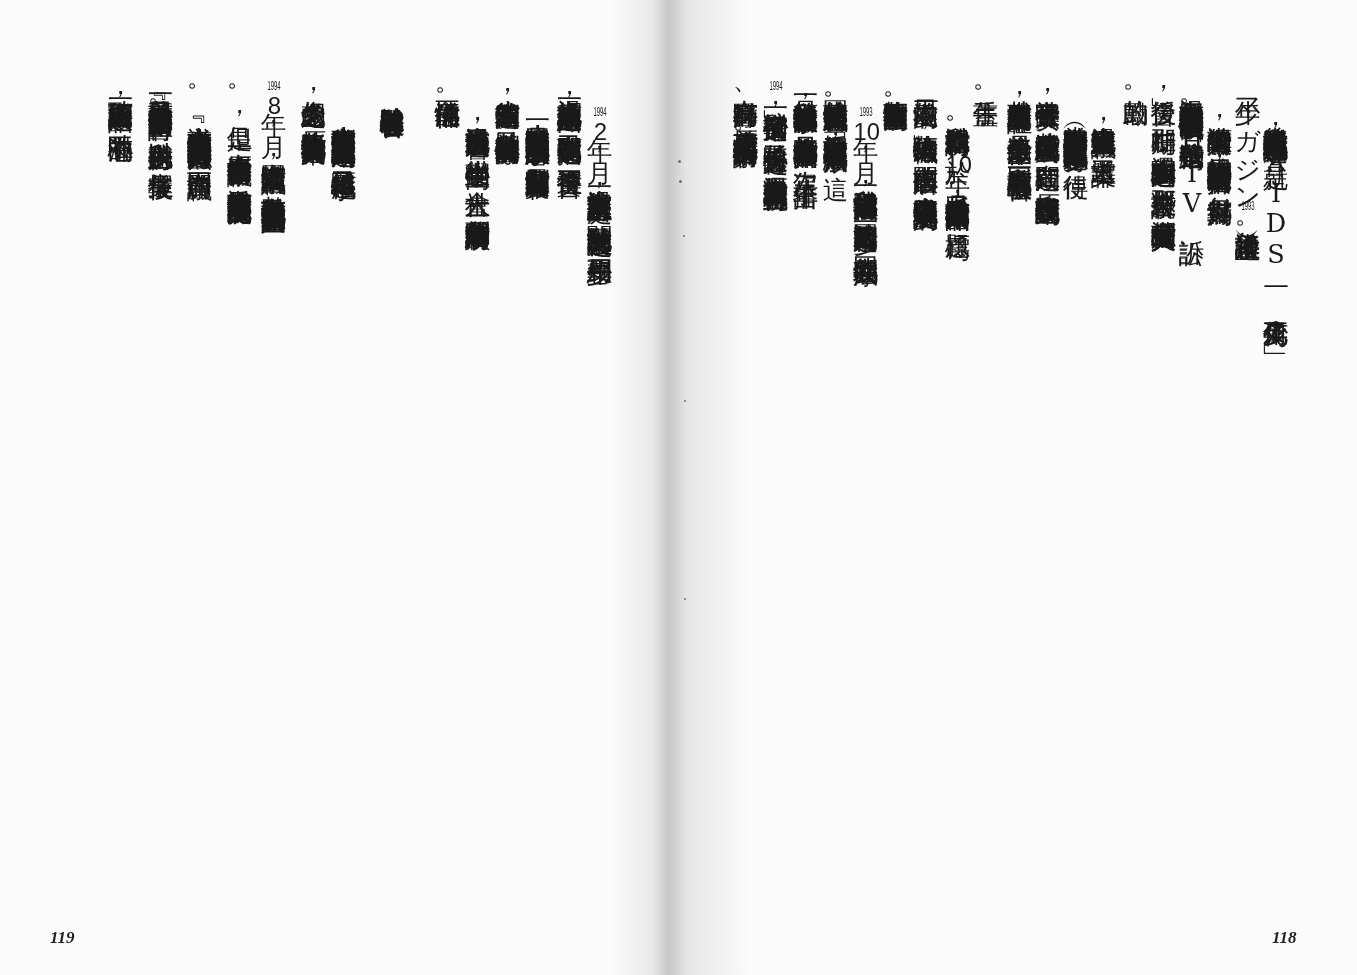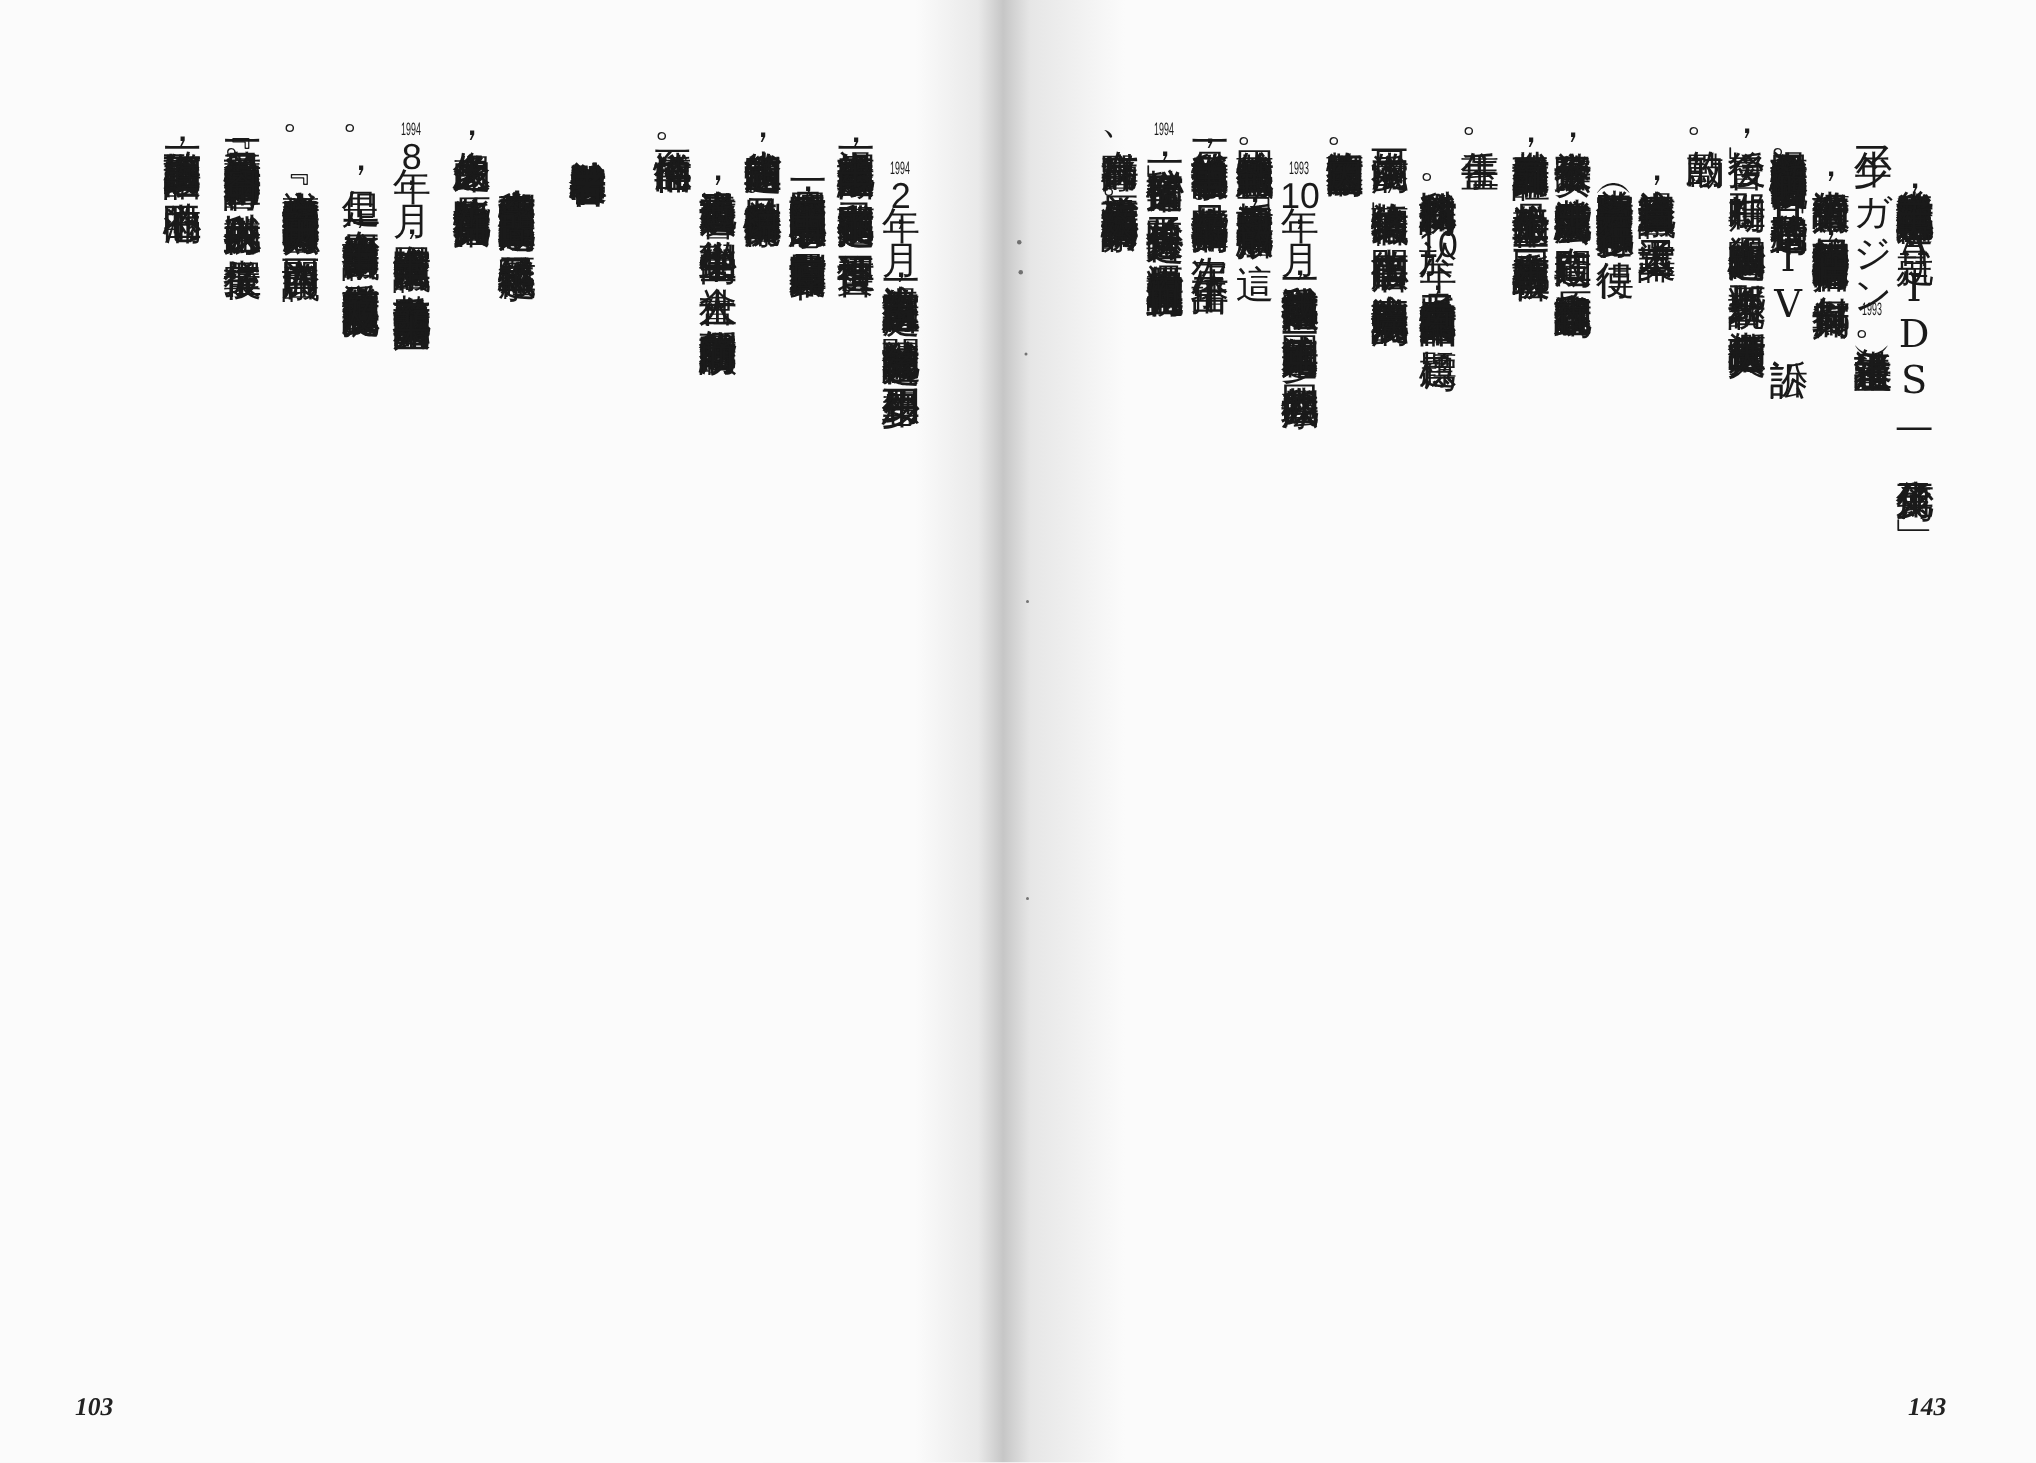--- a/index.html
+++ b/index.html
@@ -80,32 +80,32 @@
     <div class="column" style="left:972px;top:80px;">手蓋住。</div>
     <div class="column" style="left:944px;top:106px;">我以這次的採訪作爲材料。於<span class="num">1993</span>年<span class="num" style="font-size: 24px;">10</span>月出版了愛滋病藥物污染問題的第二本作品，標題爲「</div>
     <div class="column" style="left:912px;top:80px;">日本的愛滋病—藥物污染的犧牲者」，由德間書店出版。這本書中並以年代區別來說明愛滋病</div>
     <div class="column" style="left:882px;top:80px;">藥物污染問題在日本發生的原因。</div>
     <div class="column" style="left:852px;top:106px;"><span class="num">1993</span>年<span class="num" style="font-size: 24px;">10</span>月，我和愛滋感染者一起前往法國，法國的審判比日本更進一步，因此我們去觀摩法</div>
     <div class="column" style="left:822px;top:80px;">國的藥物感染愛滋病患如何奮戰。採訪的內容分三次在日本電視台的「今日焦點」中播放，這</div>
     <div class="column" style="left:792px;top:80px;">是我第一次拍攝並報導被害者的故事，只是這些人全都是隔著布幕拍攝的。次年<span class="num">1994</span>年播出了「</div>
     <div class="column" style="left:762px;top:80px;"><span class="num">1994</span>秘密檔案」這一個節目，其中除了這份報告之外，還加上對厚生省的調查和日本電視台對血</div>
     <div class="column" style="left:732px;top:80px;">友病專科醫師、前厚生省愛滋病研究小組組長安部英進行的訪察。</div>
   </div>
-  <div class="page-number" style="left:1272px;">143</div>
+  <div class="page-number" style="left:1272px;">118</div>
 
   <div>
     <div class="column" style="left:586px;top:106px;"><span class="num">1994</span>年<span class="num" style="font-size: 24px;">2</span>月，這本漫畫的主角憲一以証人身份出庭，關於我聽過他的証言之後，想到要用少年</div>
     <div class="column" style="left:556px;top:80px;">漫畫來介紹他的故事這一段緣由，我已在本文一開頭便描述過了，這裡便不再贅言。</div>
     <div class="column" style="left:524px;top:106px;">這是一個因爲醫師的刻意隱瞞而造成二次感染的患者的故事，背景則是醫師與製藥公司和厚</div>
     <div class="column" style="left:494px;top:80px;">生省的利益輸送問題，以及利益重於人命的實際醫療情況。</div>
     <div class="column" style="left:464px;top:106px;">這本漫畫也引起了廣大的迴響，從小學生到高中生、社會人士，我們收到各階層讀者紛湧而</div>
     <div class="column" style="left:434px;top:80px;">至情感洋溢的信件。</div>
     <div class="column heading" style="left:378px;top:88px;">被默默殺害的被害者</div>
     <div class="column" style="left:330px;top:106px;">帝京大學前副校長安部英因殺人未遂嫌疑被起訴就是發生在這段期間，雖然已經犧牲了超乎</div>
     <div class="column" style="left:300px;top:80px;">想像之多的人命，這些原告仍堅決地追究藥物污染的責任！</div>
     <div class="column" style="left:260px;top:80px;"><span class="num">1994</span>年<span class="num" style="font-size: 24px;">8</span>月，在橫濱國際愛滋病會議中，數千名由世界各地蜂湧而至的愛滋病問題的相關人士</div>
     <div class="column" style="left:226px;top:80px;">。但是，在這一場由厚生省協辦的會議當中，愛滋病的藥物污染問題可以說幾乎完全沒有提及</div>
     <div class="column" style="left:186px;top:80px;">。主辦者『血友病藥物感染愛滋病會議執行委員會』受到來自各方的強烈壓力，因而於會議開</div>
     <div class="column" style="left:147px;top:80px;">幕前一日舉辦了『愛滋病藥物污染問題的眞相』衛星研討會。我以主辦人的身份，掌握住最後</div>
     <div class="column" style="left:107px;top:80px;">致詞的機會說出下面這一段話，一吐心中的不滿。</div>
   </div>
-  <div class="page-number" style="left:50px;">103</div>
+  <div class="page-number" style="left:50px;">119</div>
 </div>
 
 </body></html>

